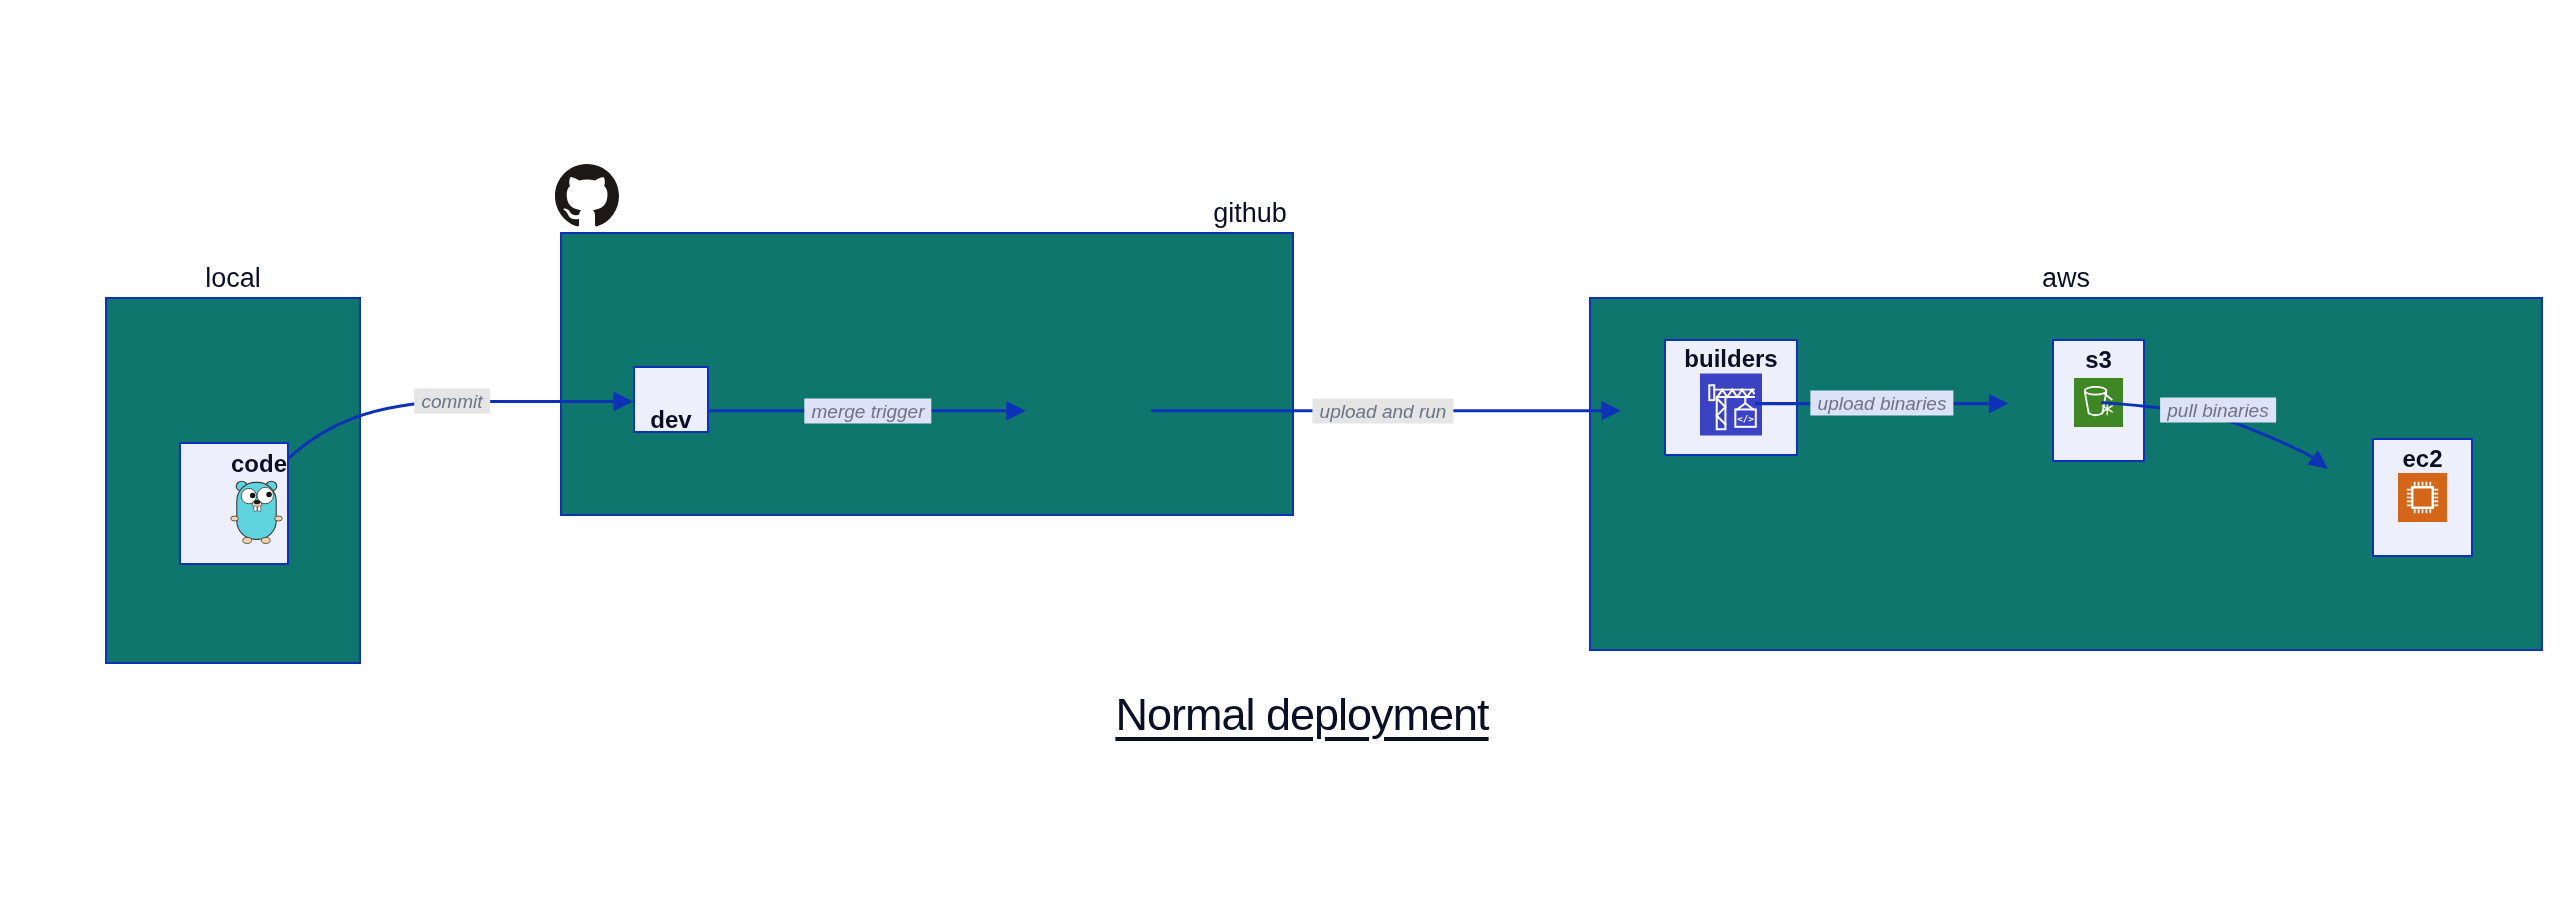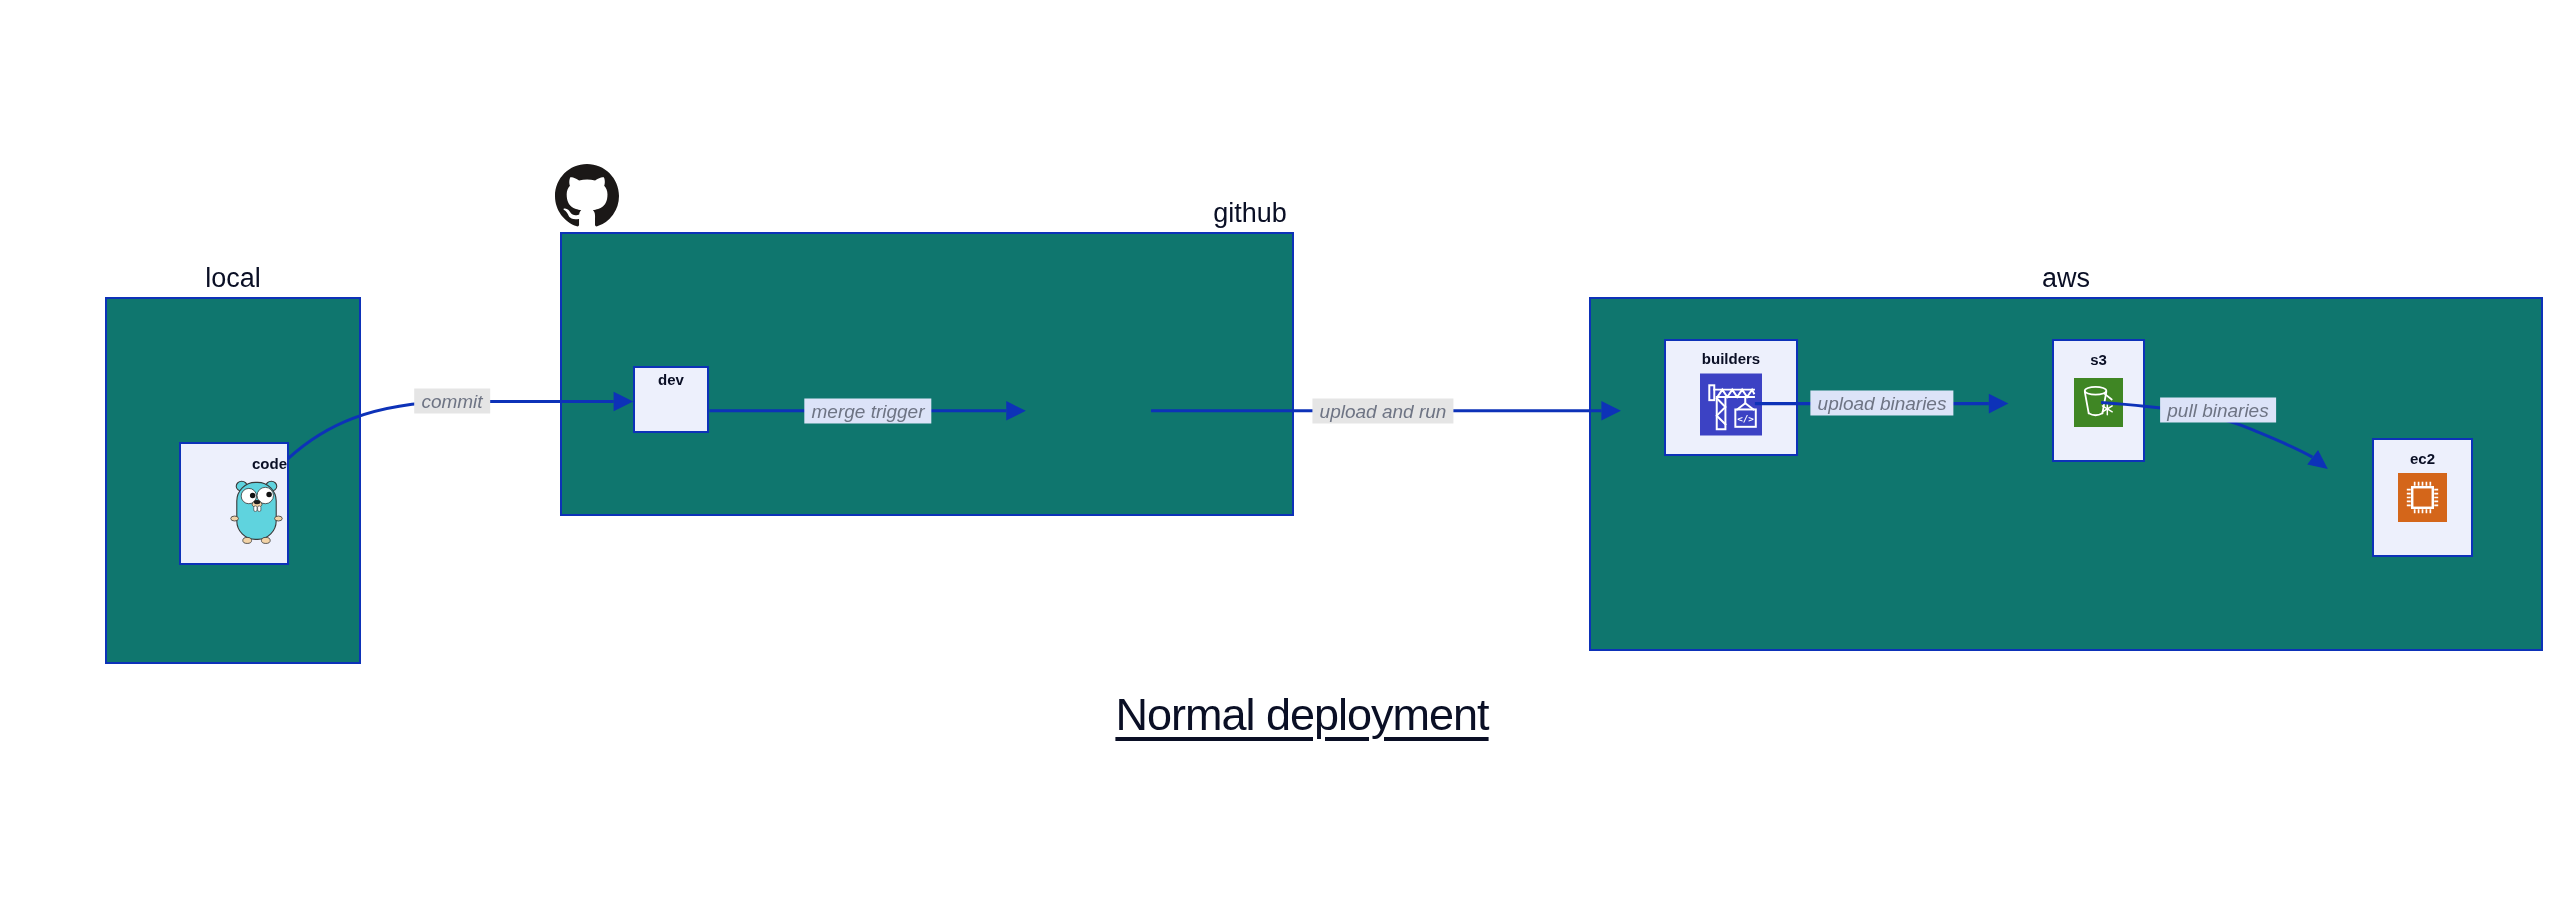--- a/index.html
+++ b/index.html
@@ -8,22 +8,22 @@
     font-family:"Liberation Sans", "DejaVu Sans", sans-serif; overflow:hidden;
   }
   .container {
     position:absolute; background:#0f766e; border:2.6px solid #0d32b8;
     box-sizing:border-box;
   }
   .node {
     position:absolute; background:#edf0fc; border:2.6px solid #0d32b8;
     box-sizing:border-box; display:flex; flex-direction:column; align-items:center;
   }
-  .node.centered { justify-content:flex-start; }
-  .node-label { font-weight:bold; font-size:15px; color:#0a0f25; line-height:23px; }
+  .node.centered { justify-content:flex-end; }
+  .node-label { font-weight:bold; font-size:24px; color:#0a0f25; line-height:23px; }
   .container-label {
     position:absolute; top:-36px; left:0; width:100%; text-align:center;
     font-size:27px; color:#0a0f25; line-height:31px;
   }
   .container-label.right { text-align:right; padding-right:5.2px; box-sizing:border-box; }
   #edges { position:absolute; left:0; top:0; pointer-events:none; }
   .edge-label {
     position:absolute; transform:translate(-50%,-50%); white-space:nowrap;
     font-size:19px; font-style:italic; color:#6e7484; padding:0 7.2px; line-height:25px;
   }

